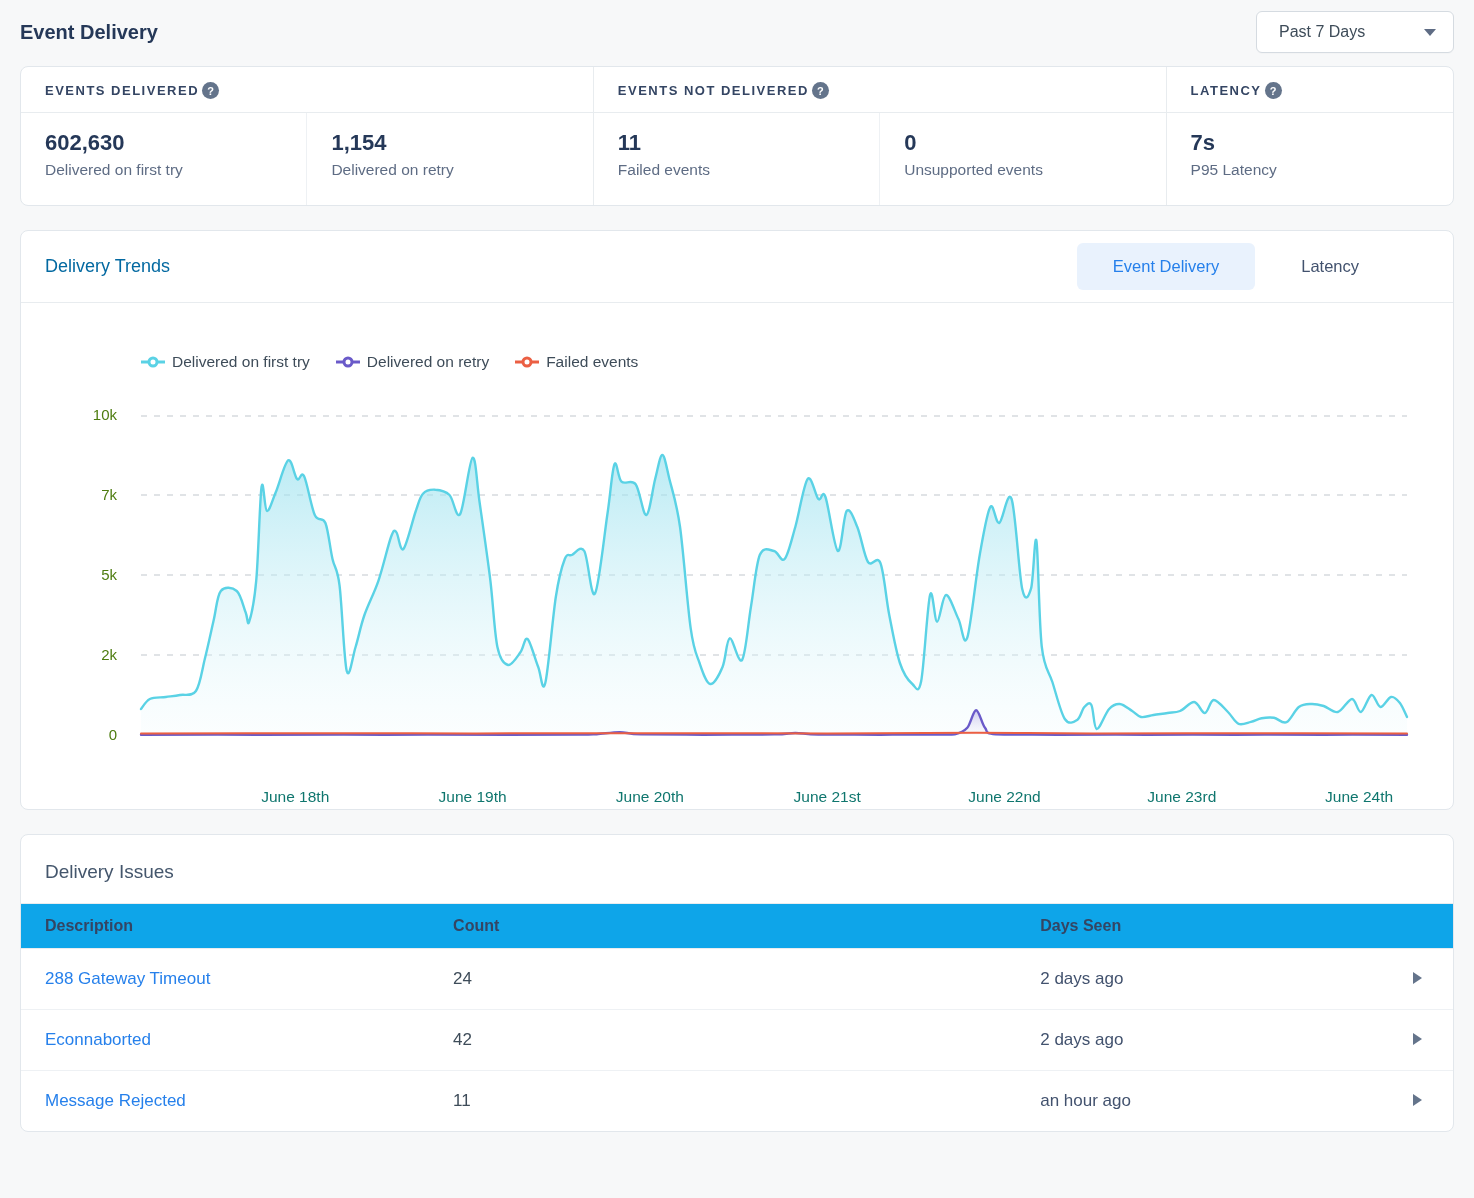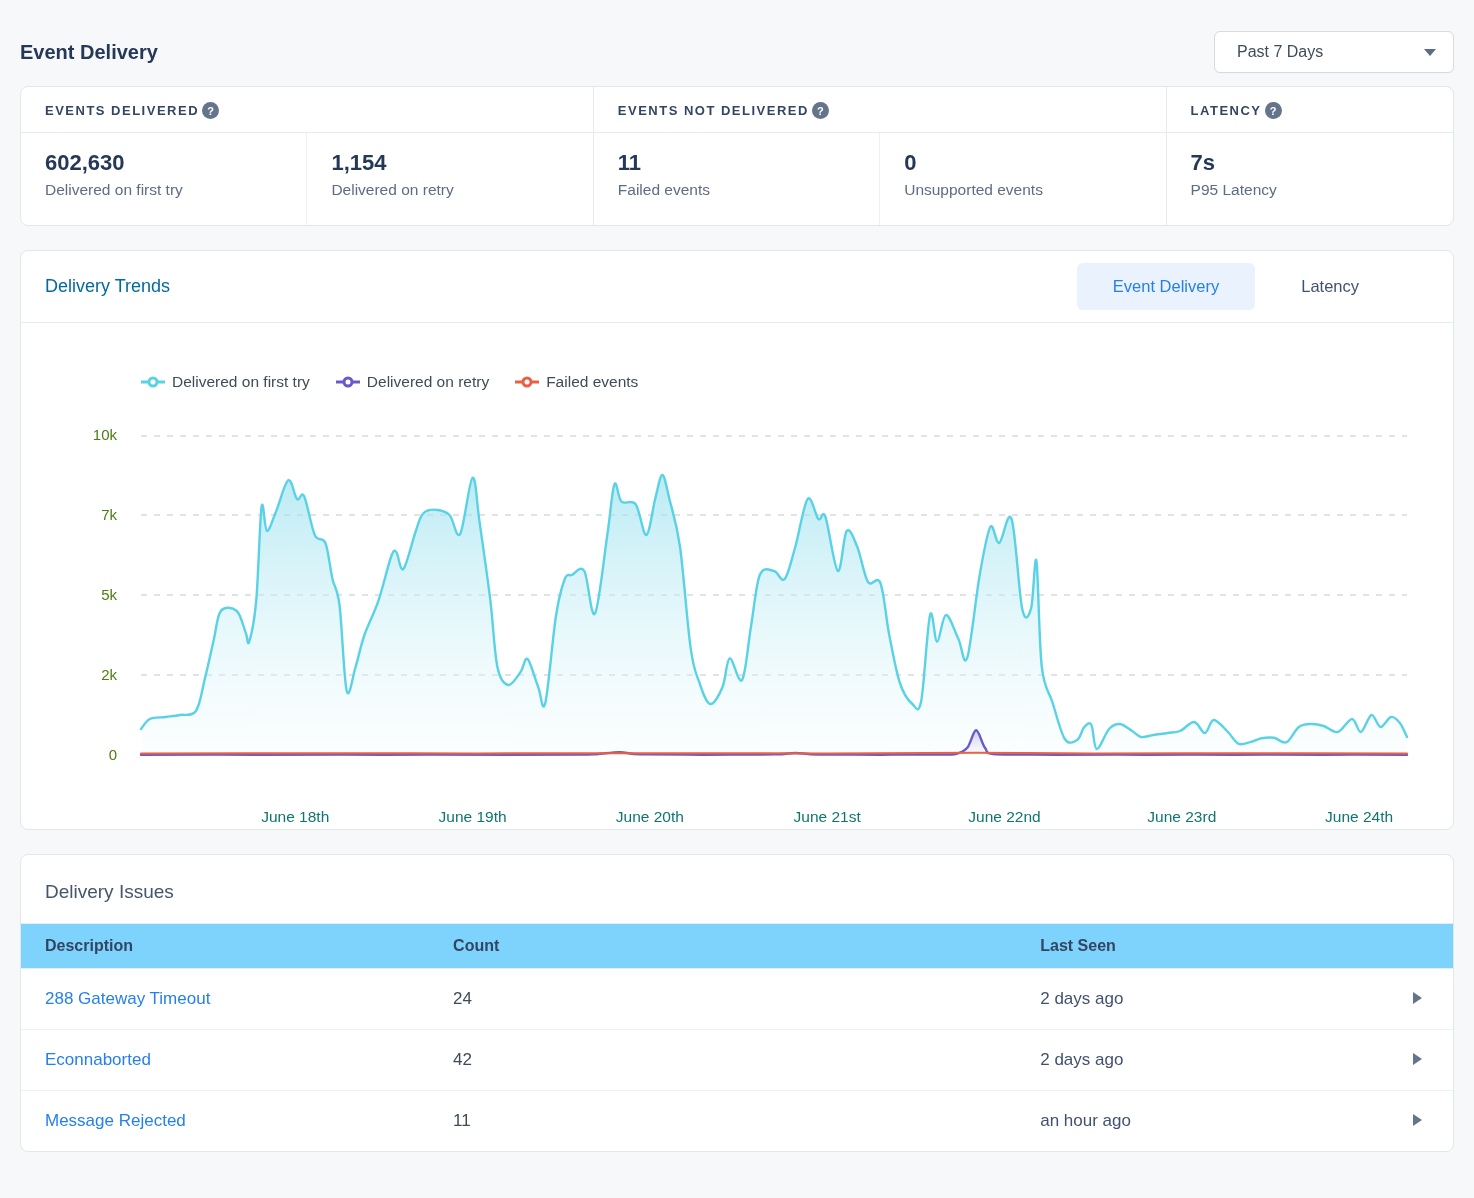--- a/index.html
+++ b/index.html
@@ -3,27 +3,27 @@
 <meta charset="utf-8">
 <style>
   * { box-sizing: border-box; }
   html,body { margin:0; padding:0; }
   body {
     background:#f7f8f9;
     font-family:"Liberation Sans", sans-serif;
     color:#253858;
     width:1474px;
   }
-  .page { padding:28px 20px 18px; }
+  .page { padding:8px 20px 18px; }
 
   
   .topbar { display:flex; justify-content:space-between; align-items:center; height:48px; margin-bottom:10px; }
   .page-title { font-size:20px; font-weight:700; color:#253858; }
   .range-select {
-    width:240px; height:42px; background:#fff; border:1px solid #d5dbe1; border-radius:6px;
+    width:198px; height:42px; background:#fff; border:1px solid #d5dbe1; border-radius:6px;
     display:flex; align-items:center; justify-content:space-between; padding:0 17px 0 22px;
     font-size:16px; color:#3e4c59; cursor:pointer; box-shadow:0 1px 1px rgba(0,0,0,0.02);
   }
   .caret-down { width:0; height:0; border-left:6px solid transparent; border-right:6px solid transparent; border-top:7px solid #5e6c84; }
 
   
   .panel { background:#fff; border:1px solid #e2e7ec; border-radius:8px; overflow:hidden; }
 
   
   .stats { display:grid; grid-template-columns:repeat(5,1fr); }
@@ -62,21 +62,21 @@
   .plot { flex:1; position:relative; height:320px; }
   .plot svg { width:100%; height:320px; display:block; overflow:visible; }
   .x-labels { position:relative; height:46px; margin-left:100px; }
   .x-labels span { position:absolute; top:24px; transform:translateX(-50%); font-size:15.5px; color:#0f766e; white-space:nowrap;margin-top:29px; }
 
   
   .issues { margin-top:24px; }
   .issues-title { padding:26px 24px 20px; font-size:19px; font-weight:500; color:#44566c; }
   table { width:100%; border-collapse:collapse; }
   thead th {
-    background:#7dd3fc; text-align:left; padding:13px 24px; font-size:16px; font-weight:700;
+    background:#0ea5e9; text-align:left; padding:13px 24px; font-size:16px; font-weight:700;
     color:#344563; border-top:1px solid #e8ecef; border-bottom:1px solid #e8ecef;
   }
   th.col-desc { width:28.5%; } th.col-count { width:41%; } th.col-seen { width:26%; } th.col-chev { width:4.5%; }
   tbody td { padding:20px 24px; font-size:17px; border-top:1px solid #eef1f4; }
   tbody tr:first-child td { border-top:none; }
   .issue-link { color:#2680eb; cursor:pointer; text-decoration:none; }
   .count-cell { color:#3e4c59; }
   .seen-cell { color:#42526e; }
   .chev-icon { width:0; height:0; border-top:6px solid transparent; border-bottom:6px solid transparent; border-left:9px solid #64748b; display:inline-block; cursor:pointer; }
 </style>
@@ -205,21 +205,21 @@
     </div>
   </div>
 
   <div class="panel issues">
     <div class="issues-title">Delivery Issues</div>
     <table>
       <thead>
         <tr>
           <th class="col-desc">Description</th>
           <th class="col-count">Count</th>
-          <th class="col-seen">Last Seen</th>
+          <th class="col-seen">Days Seen</th>
           <th class="col-chev"></th>
         </tr>
       </thead>
       <tbody>
           <tr>
             <td><a class="issue-link" href="#">288 Gateway Timeout</a></td>
             <td class="count-cell">24</td>
             <td class="seen-cell">2 days ago</td>
             <td><span class="chev-icon"></span></td>
           </tr>

